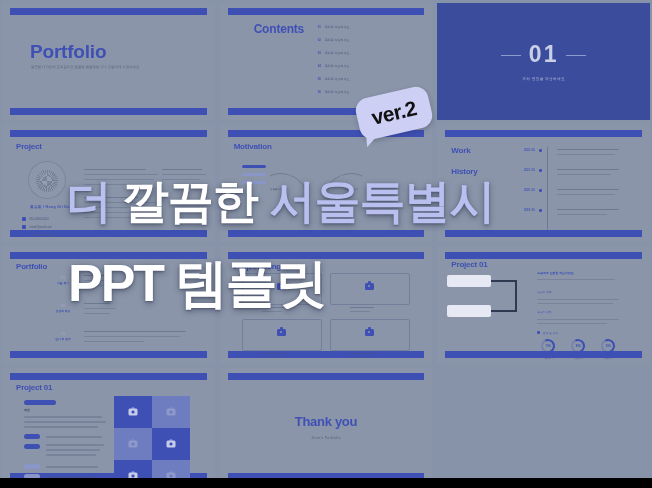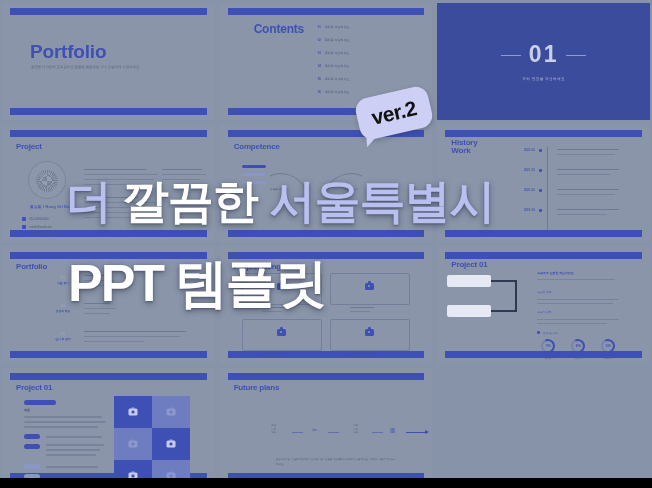--- a/index.html
+++ b/index.html
@@ -278,35 +278,35 @@
       <div class="ln lt" style="left:82px;top:87px;width:72px"></div>
       <div class="ln lt" style="left:82px;top:92px;width:60px"></div>
       <div class="ln" style="left:160px;top:44px;width:40px"></div>
       <div class="ln lt" style="left:160px;top:49px;width:44px"></div>
       <div class="ln lt" style="left:160px;top:54px;width:38px"></div>
     </div>
 
     <div class="slide" id="sl-comp">
       <div class="bar-top"></div>
       <div class="bar-bot"></div>
-      <div class="s-title">Competence</div>
+      <div class="s-title">Motivation</div>
       <div class="arc" style="left:34px;top:48px;width:52px;height:52px;transform:rotate(20deg)"></div>
       <div class="arc" style="left:104px;top:48px;width:52px;height:52px;transform:rotate(-20deg)"></div>
       <div class="comp-node" style="left:44px;top:62px;width:26px">내용을 입력</div>
       <div class="comp-node" style="left:118px;top:62px;width:26px">내용을 입력</div>
       <div class="pill" style="left:22px;top:40px;width:24px;height:3.4px"></div>
       <div class="pill lt" style="left:22px;top:48px;width:24px;height:3.4px"></div>
       <div class="pill lt" style="left:22px;top:56px;width:24px;height:3.4px"></div>
     </div>
 
     <div class="slide" id="sl-work">
       <div class="bar-top"></div>
       <div class="bar-bot"></div>
       <div class="s-title" style="left:14px;top:22px">Work</div>
-      <div class="s-title" style="left:14px;top:14px">History</div>
+      <div class="s-title" style="left:14px;top:43px">History</div>
       <div class="tl-line" style="left:110px;top:22px;height:84px"></div>
 
       <div class="tl-row" style="left:78px;top:24px">
         <span class="tl-date">2022. 00.</span>
         <span class="dot"></span>
       </div>
       <div class="ln" style="left:120px;top:24px;width:62px"></div>
       <div class="ln lt" style="left:120px;top:29px;width:58px"></div>
 
       <div class="tl-row" style="left:78px;top:44px">
@@ -474,41 +474,27 @@
           </div>
         <div class="cell a">
             <span class="cam"></span>
           </div>
         <div class="cell b">
             <span class="cam"></span>
           </div>
       </div>
     </div>
 
-    <div class="slide" id="sl-future">
-      <div class="bar-top"></div>
-      <div class="bar-bot"></div>
-      <div class="s-title">Future plans</div>
-
-      <div class="fp-node" style="left:42px;top:56px;width:24px;white-space:pre-line">현재
-나의
-위치</div>
-      <div class="fp-dash" style="left:72px;top:64px"></div>
-      <div class="fp-node" style="left:88px;top:58px;width:14px;font-size:6px;color:#3f50b5;font-weight:bold">✂</div>
-      <div class="fp-dash" style="left:108px;top:64px"></div>
-      <div class="fp-node" style="left:124px;top:56px;width:24px;white-space:pre-line">성장
-나의
-미래</div>
-      <div class="fp-dash" style="left:152px;top:64px"></div>
-      <div class="fp-node" style="left:168px;top:58px;width:10px;font-size:6px;color:#3f50b5;font-weight:bold">▥</div>
-      <div class="fp-arrow" style="left:186px;top:64px"></div>
-
-      <div class="s-sub" style="left:56px;top:90px;width:120px;font-size:2.6px;line-height:1.7">향후 계획 및 목표를 작성하는 영역입니다. 내용을 자유롭게 수정하여 사용하세요. 원하는 내용으로 입력하세요.</div>
-    </div>
-
+
+    <div class="slide" id="sl-thanks">
+      <div class="bar-top"></div>
+      <div class="bar-bot"></div>
+      <div class="ty">Thank you</div>
+      <div class="ty-sub">Jinie's Portfolio</div>
+    </div>
 
   </div>
 
   <div id="overlay">
     <div class="big" id="line2">
       <span class="accent">더</span><span> 깔끔한 </span><span class="accent">서울특별시</span>
     </div>
     <div class="big" id="line3">PPT 템플릿</div>
 
     <div id="bubble">

